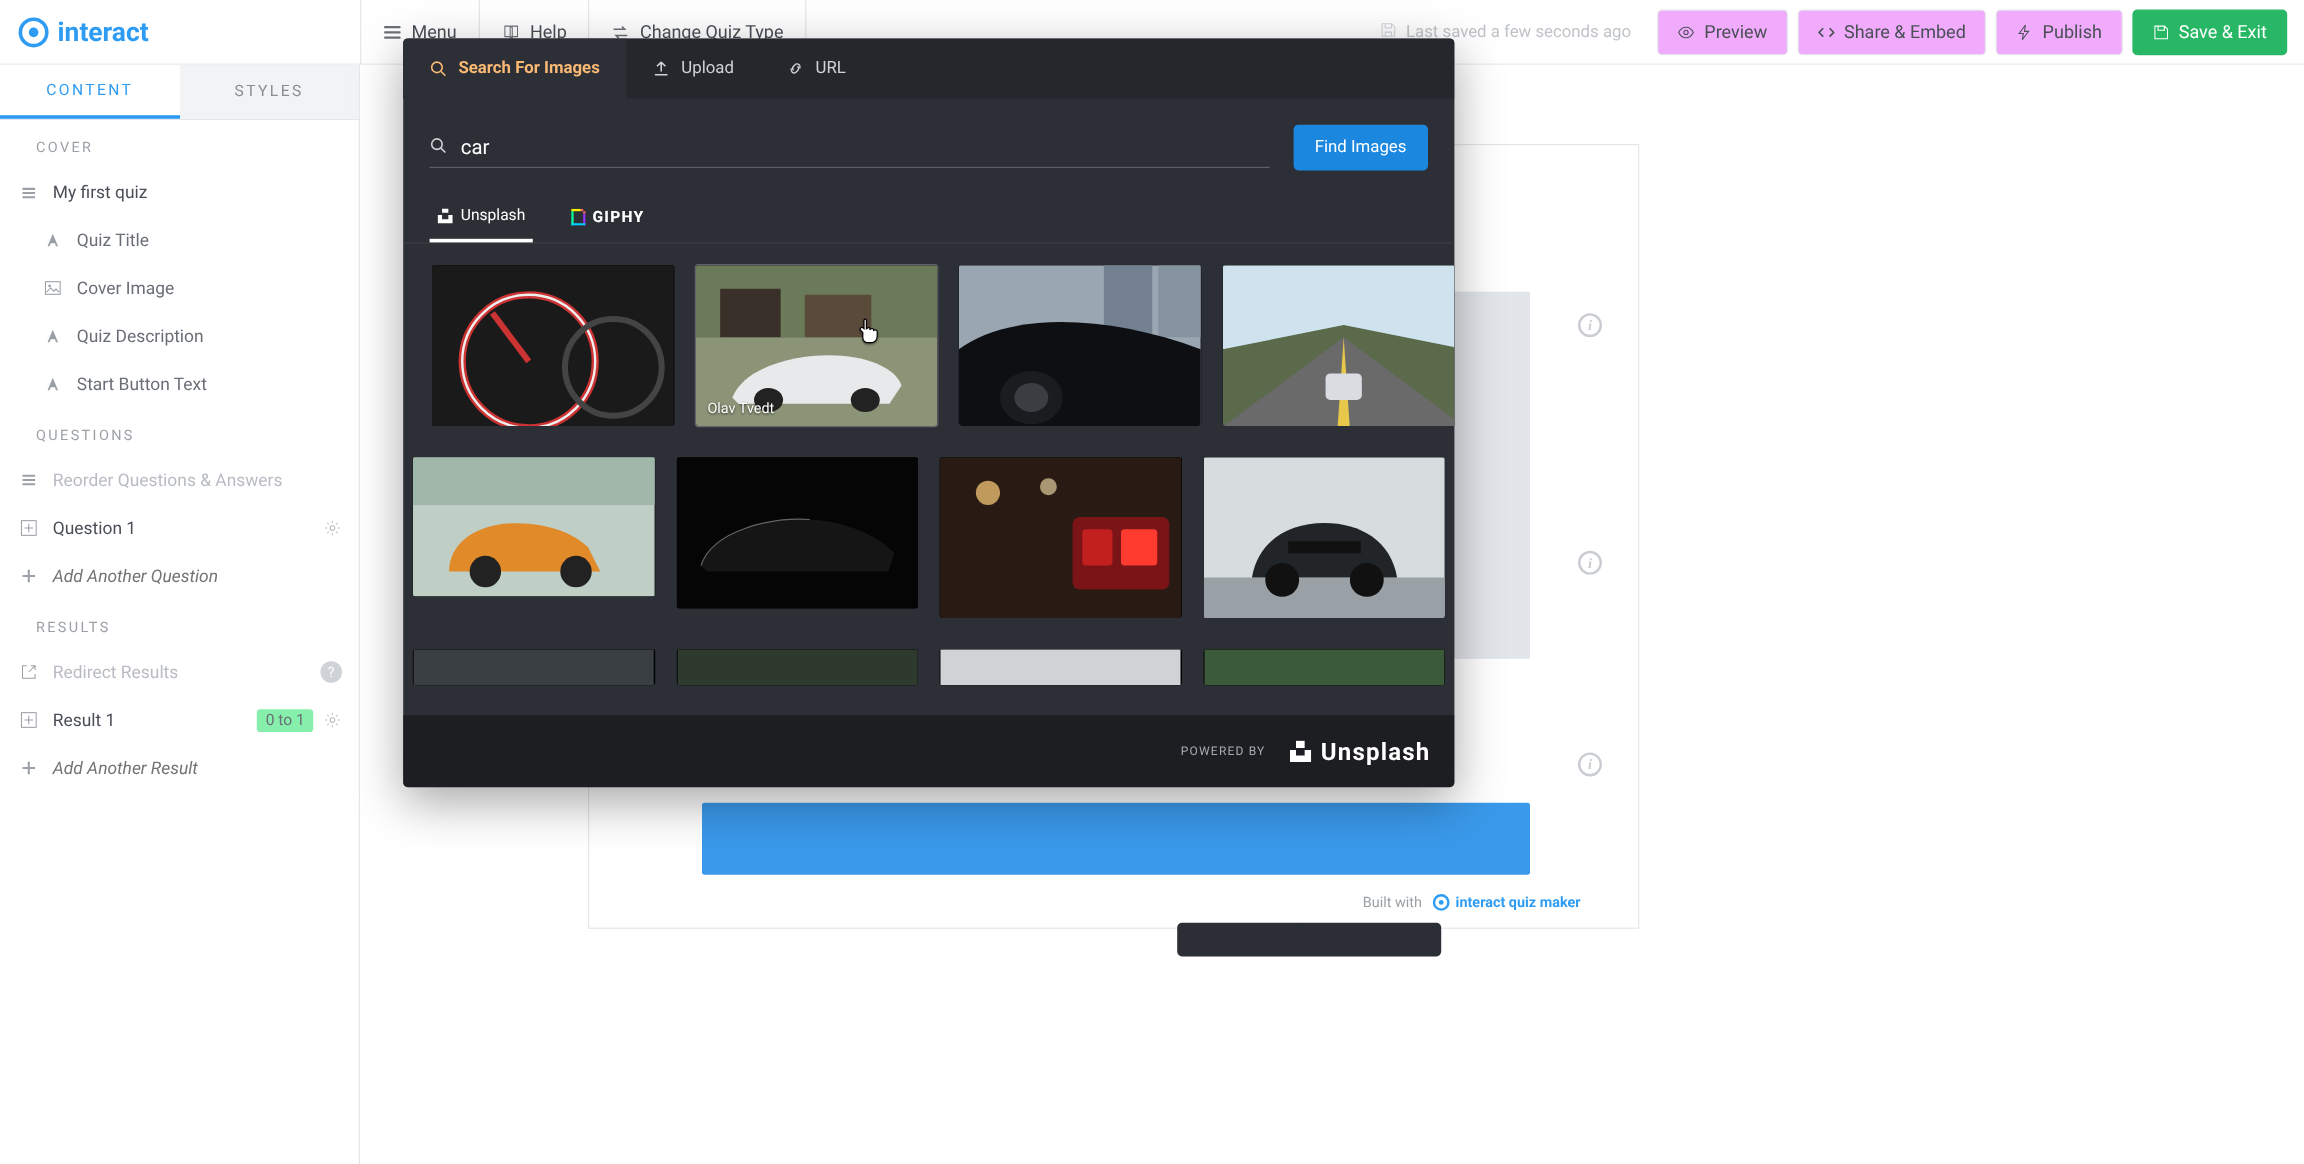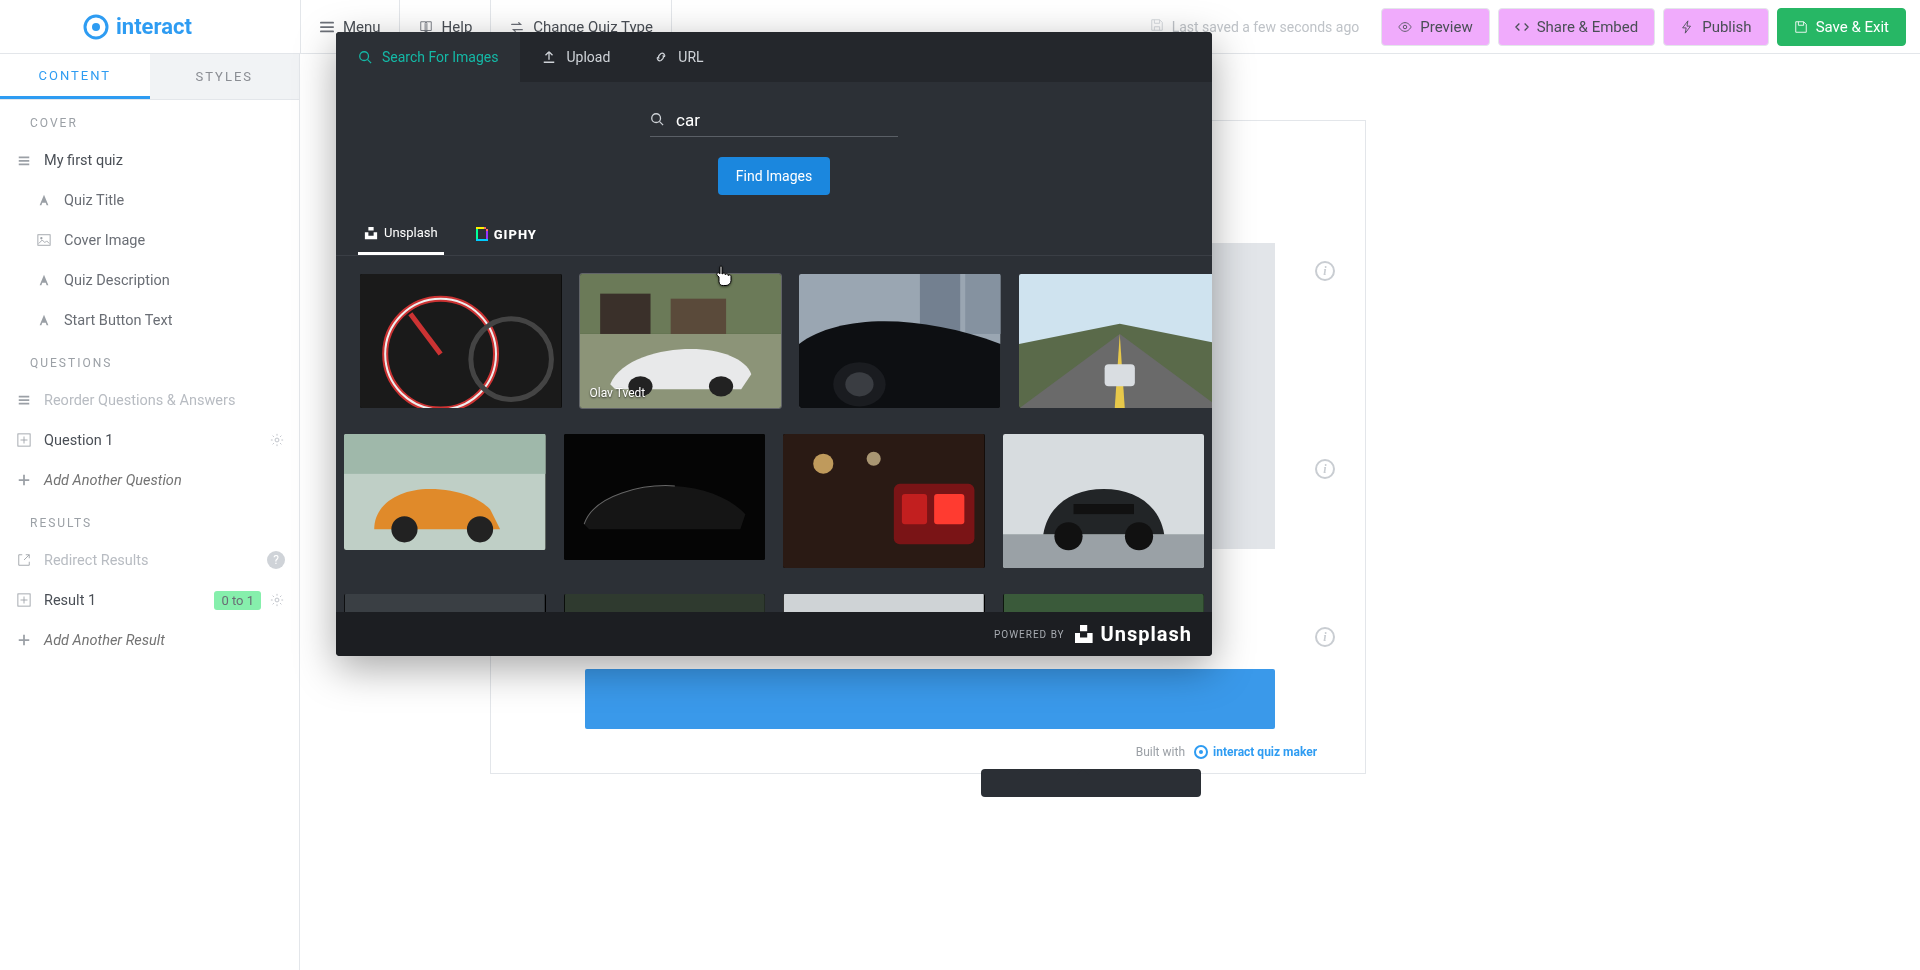--- a/index.html
+++ b/index.html
@@ -13,21 +13,21 @@
     --brand-green:#27b765;
     --dark:#2c3036;
     --dark-2:#24272c;
     --dark-3:#1c1e22;
   }
   *{box-sizing:border-box;font-family:-apple-system,BlinkMacSystemFont,"Segoe UI",Roboto,Helvetica,Arial,sans-serif;}
   body{margin:0;width:1920px;height:970px;background:var(--bg);color:var(--text);overflow:hidden;position:relative;}
 
   
   .topbar{height:54px;display:flex;align-items:center;border-bottom:1px solid var(--border);}
-  .logo{width:300px;height:54px;display:flex;align-items:center;padding-left:14px;justify-content:center;}
+  .logo{width:300px;height:54px;display:flex;align-items:center;padding-left:14px;}
   .logo svg{display:block;}
   .top-actions-l{display:flex;align-items:center;height:54px;}
   .top-btn{display:flex;align-items:center;gap:8px;height:54px;padding:0 18px;border-left:1px solid var(--border);color:var(--text);font-size:15px;cursor:pointer;}
   .top-btn .ico{width:16px;height:16px;display:inline-flex;align-items:center;justify-content:center;color:#6c7078;}
   .top-spacer{flex:1;}
   .autosave{color:#bfc3c8;font-size:14px;display:flex;align-items:center;gap:8px;padding-right:14px;}
   .pill{display:flex;align-items:center;gap:8px;height:38px;padding:0 16px;border:1px solid var(--border);border-radius:4px;margin-left:8px;font-size:15px;color:var(--text);cursor:pointer;background:#f0abfc;}
   .pill.green{background:var(--brand-green);border-color:var(--brand-green);color:#fff;}
   .pill .ico{display:inline-flex;}
 
@@ -62,24 +62,24 @@
   .builtwith{position:absolute;right:22px;bottom:12px;font-size:12px;color:#9ba0a6;display:flex;align-items:center;gap:8px;}
   .builtwith svg{display:block;}
 
   .tooltip-stub{position:absolute;right:164px;bottom:-24px;width:220px;height:28px;background:#2b2f35;border-radius:4px;}
   .tooltip-stub::before{content:"";position:absolute;top:-6px;left:96px;border:6px solid transparent;border-bottom-color:#2b2f35;}
 
   
   .modal{position:absolute;left:336px;top:32px;width:876px;height:624px;background:var(--dark);border-radius:4px;box-shadow:0 12px 40px rgba(0,0,0,.35);color:#e6e8eb;display:flex;flex-direction:column;overflow:hidden;}
   .modal-tabs{display:flex;height:50px;background:var(--dark-2);}
   .mtab{display:flex;align-items:center;gap:10px;padding:0 22px;font-size:14px;color:#cfd3d8;cursor:pointer;}
-  .mtab.active{background:var(--dark);color:#14b8a6;}
+  .mtab.active{background:var(--dark);color:#fdba74;font-weight:bold;}
   .mtab .ico{color:inherit;display:inline-flex;}
 
-  .search-row{display:flex;align-items:center;gap:20px;padding:22px 22px 12px;flex-direction:column;}
+  .search-row{display:flex;align-items:center;gap:20px;padding:22px 22px 12px;}
   .search-wrap{flex:1;display:flex;align-items:center;border-bottom:1px solid #5a5f66;}
   .search-wrap .ico{color:#cfd3d8;margin-right:12px;}
   .search-input{flex:1;background:transparent;border:none;outline:none;color:#fff;font-size:17px;padding:6px 0;}
   .search-input::placeholder{color:#7d828a;}
   @keyframes blink{50%{opacity:0;}}
   .find-btn{background:var(--brand-blue-dark);color:#fff;border:none;border-radius:4px;height:38px;padding:0 18px;font-size:14px;cursor:pointer;}
 
   .provider-tabs{display:flex;gap:26px;padding:8px 22px 0;border-bottom:1px solid #3a3e45;}
   .ptab{padding:10px 6px 12px;cursor:pointer;display:flex;align-items:center;gap:6px;color:#fff;font-size:13px;}
   .ptab.active{border-bottom:3px solid #fff;}
@@ -91,21 +91,21 @@
   .r2 .t-a{height:116px;}
   .r2 .t-b{height:126px;}
   .r2 .t-c{height:134px;}
   .r2 .t-d{height:134px;}
   .thumb.partial{height:30px;}
   .credit{position:absolute;left:10px;bottom:8px;font-size:12px;color:#fff;text-shadow:0 1px 2px rgba(0,0,0,.7);}
   .thumb.hover{outline:1px solid rgba(255,255,255,.25);}
   
   .thumb svg{width:100%;height:100%;display:block;}
 
-  .modal-footer{height:44px;background:var(--dark-3);display:flex;align-items:center;justify-content:flex-end;padding:0 20px;gap:10px;color:#a7abb1;font-size:10px;letter-spacing:1px;}
+  .modal-footer{height:60px;background:var(--dark-3);display:flex;align-items:center;justify-content:flex-end;padding:0 20px;gap:20px;color:#a7abb1;font-size:10px;letter-spacing:1px;}
   .modal-footer .unsplash-mark{color:#fff;font-size:20px;font-weight:700;display:flex;align-items:center;gap:8px;}
   .u-logo{width:18px;height:18px;background:#fff;display:inline-block;clip-path:polygon(30% 0,70% 0,70% 35%,30% 35%,30% 0,0 45%,0 100%,100% 100%,100% 45%,70% 45%,70% 70%,30% 70%,30% 45%,0 45%);} 
 
   
   .cursor{position:absolute;left:714px;top:264px;width:20px;height:24px;pointer-events:none;z-index:50;}
   .cursor svg{filter:drop-shadow(0 1px 1px rgba(0,0,0,.5));}
 
   
   .svg-ico{width:14px;height:14px;}
 </style>

